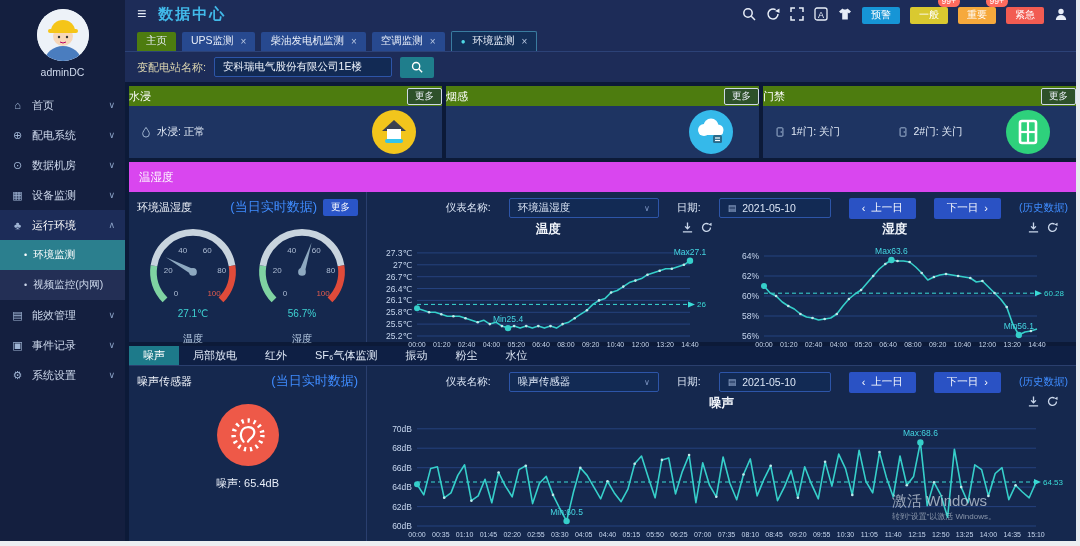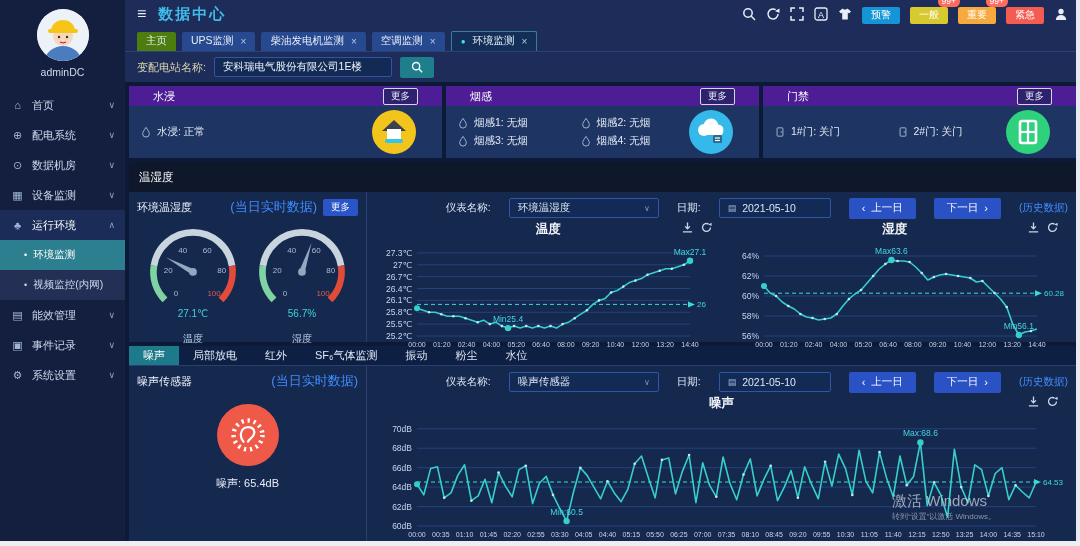--- a/index.html
+++ b/index.html
@@ -42,28 +42,28 @@
   .tab .x{font-size:10px;color:#b9c8e2;cursor:pointer;}
   .searchrow{background:#1d2c58;display:flex;align-items:center;gap:8px;padding:0 12px;height:30px;}
   .slabel{font-size:11px;color:#d8d2ae;}
   .sinput{width:178px;height:20px;background:#122a54;border:1px solid #2d55a8;border-radius:2px;color:#eef3fb;font-size:10.5px;padding:0 8px;outline:none;}
   .sbtn{width:34px;height:21px;background:#1f7e8c;border:none;border-radius:2px;cursor:pointer;display:flex;align-items:center;justify-content:center;}
 
   
   .content{flex:1;background:#0c1a38;padding:4px;display:flex;flex-direction:column;gap:4px;min-height:0;}
   .cardsrow{display:flex;gap:4px;height:72px;}
   .card{flex:1;background:#1e3462;display:flex;flex-direction:column;min-width:0;}
-  .chead{height:20px;background:#4c1d95;display:flex;align-items:center;padding:0 24px;font-size:11px;color:#fff;flex-shrink:0;}
+  .chead{height:20px;background:#4d7c0f;display:flex;align-items:center;padding:0 0;font-size:11px;color:#fff;flex-shrink:0;}
   .cmore{margin-left:auto;background:rgba(16,38,70,.5);border:1px solid #cfd9e6;color:#eef2fa;font-size:9.5px;padding:1px 7px;border-radius:2px;cursor:pointer;}
   .cbody{flex:1;position:relative;padding:4px 70px 4px 12px;display:flex;align-items:center;}
   .crows{display:grid;grid-template-columns:repeat(2,minmax(0,1fr));gap:4px 14px;font-size:10.5px;color:#e3ebf7;width:100%;}
   .crow{display:flex;align-items:center;gap:6px;white-space:nowrap;}
   .bigic{position:absolute;right:26px;top:50%;transform:translateY(-50%);width:44px;height:44px;}
 
-  .sechead{height:21px;background:#0f172a;display:flex;align-items:center;padding:15px 10px;font-size:11.5px;color:#fff;flex-shrink:0;}
+  .sechead{height:21px;background:#d946ef;display:flex;align-items:center;padding:15px 10px;font-size:11.5px;color:#fff;flex-shrink:0;}
   .panel{display:flex;flex-direction:column;background:#15284e;}
   .panel.th{height:180px;}
   .panel.nz{height:196px;}
   .secbody{flex:1;display:flex;min-height:0;}
   .lpanel{width:238px;flex-shrink:0;border-right:1px solid #2a3f6e;padding:6px 8px;display:flex;flex-direction:column;}
   .lphead{display:flex;align-items:center;gap:6px;}
   .lptitle{font-size:11px;color:#f0f4fb;}
   .rt{color:#3f8cff;font-size:13px;margin-left:auto;white-space:nowrap;}
   .morebl{background:#2a55c8;border:none;color:#fff;font-size:9.5px;padding:2px 8px;border-radius:2px;cursor:pointer;}
   .rpanel{flex:1;padding:3px 8px 0;display:flex;flex-direction:column;min-width:0;}
@@ -272,46 +272,20 @@
               <rect x="13" y="29" width="18" height="4" rx="2" fill="#35c4ea"></rect>
             </svg>
           </div>
         </div>
         <div class="card">
           <div class="chead">
               <span>烟感</span>
               <button class="cmore">更多</button>
             </div>
           <div class="cbody">
-            <div class="crows">
-              <div class="crow">
-                  <svg width="10" height="12" viewBox="0 0 12 13">
-                    <path d="M6,1 C4,4 2,6.5 2,8.6 A4,4 0 0 0 10,8.6 C10,6.5 8,4 6,1 Z" fill="none" stroke="#9fb4d0" stroke-width="1.2"></path>
-                  </svg>
-                  <span>烟感1: 无烟</span>
-                </div>
-              <div class="crow">
-                  <svg width="10" height="12" viewBox="0 0 12 13">
-                    <path d="M6,1 C4,4 2,6.5 2,8.6 A4,4 0 0 0 10,8.6 C10,6.5 8,4 6,1 Z" fill="none" stroke="#9fb4d0" stroke-width="1.2"></path>
-                  </svg>
-                  <span>烟感2: 无烟</span>
-                </div>
-              <div class="crow">
-                  <svg width="10" height="12" viewBox="0 0 12 13">
-                    <path d="M6,1 C4,4 2,6.5 2,8.6 A4,4 0 0 0 10,8.6 C10,6.5 8,4 6,1 Z" fill="none" stroke="#9fb4d0" stroke-width="1.2"></path>
-                  </svg>
-                  <span>烟感3: 无烟</span>
-                </div>
-              <div class="crow">
-                  <svg width="10" height="12" viewBox="0 0 12 13">
-                    <path d="M6,1 C4,4 2,6.5 2,8.6 A4,4 0 0 0 10,8.6 C10,6.5 8,4 6,1 Z" fill="none" stroke="#9fb4d0" stroke-width="1.2"></path>
-                  </svg>
-                  <span>烟感4: 无烟</span>
-                </div>
-            </div>
             <svg class="bigic" viewBox="0 0 44 44">
               <circle cx="22" cy="22" r="22" fill="#35b9ea"></circle>
               <circle cx="15" cy="20" r="6" fill="#fff"></circle>
                 <circle cx="22" cy="16" r="7.5" fill="#fff"></circle>
                 <circle cx="29" cy="20" r="5.5" fill="#fff"></circle>
               <rect x="10" y="19" width="24" height="6" rx="3" fill="#fff"></rect>
               <rect x="24" y="25" width="9" height="8" rx="1.5" fill="#2a6a8a"></rect>
               <line x1="26" y1="28" x2="31" y2="28" stroke="#fff" stroke-width="1.2"></line>
                 <line x1="26" y1="30.5" x2="31" y2="30.5" stroke="#fff" stroke-width="1.2"></line>
             </svg>

